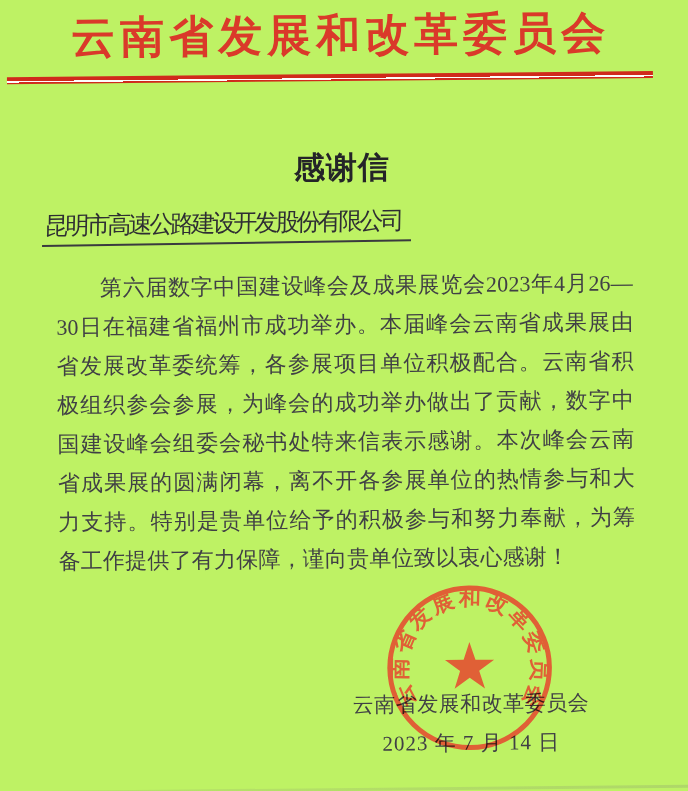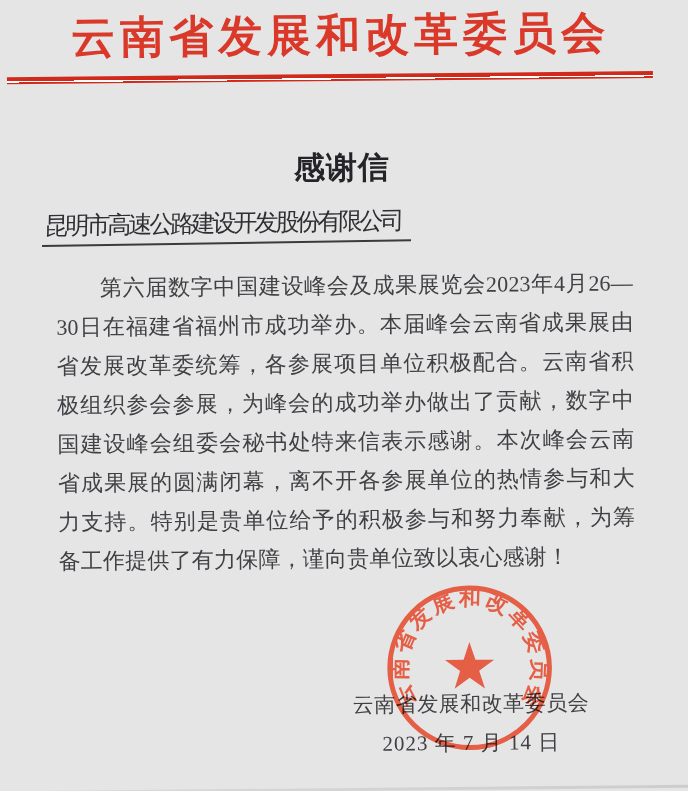--- a/index.html
+++ b/index.html
@@ -1,19 +1,19 @@
 <!DOCTYPE html>
 <html style="--header-red: #da392a; --rule-red: #d02a1c; --stamp-red: #e54b2f; --body-ink: #404045; --title-ink: #242428; --pen-ink: #2e2e33;"><head>
 <meta charset="utf-8">
 <style>
   * { margin:0; padding:0; box-sizing:border-box; }
   html,body { background:#ffffff; }
   .page {
     position:relative; width:688px; height:791px; margin:0 auto;
-    background:#e5e5e5; overflow:hidden;
+    background:#bef264; overflow:hidden;
     font-family:"Liberation Serif","DejaVu Serif",serif;
   }
   .scan {
     position:absolute; inset:0;
     transform:rotate(-0.55deg);
     transform-origin:344px 396px;
   }
   .org-name {
     position:absolute; top:6px; left:0; width:100%;
     text-align:center; white-space:nowrap;

